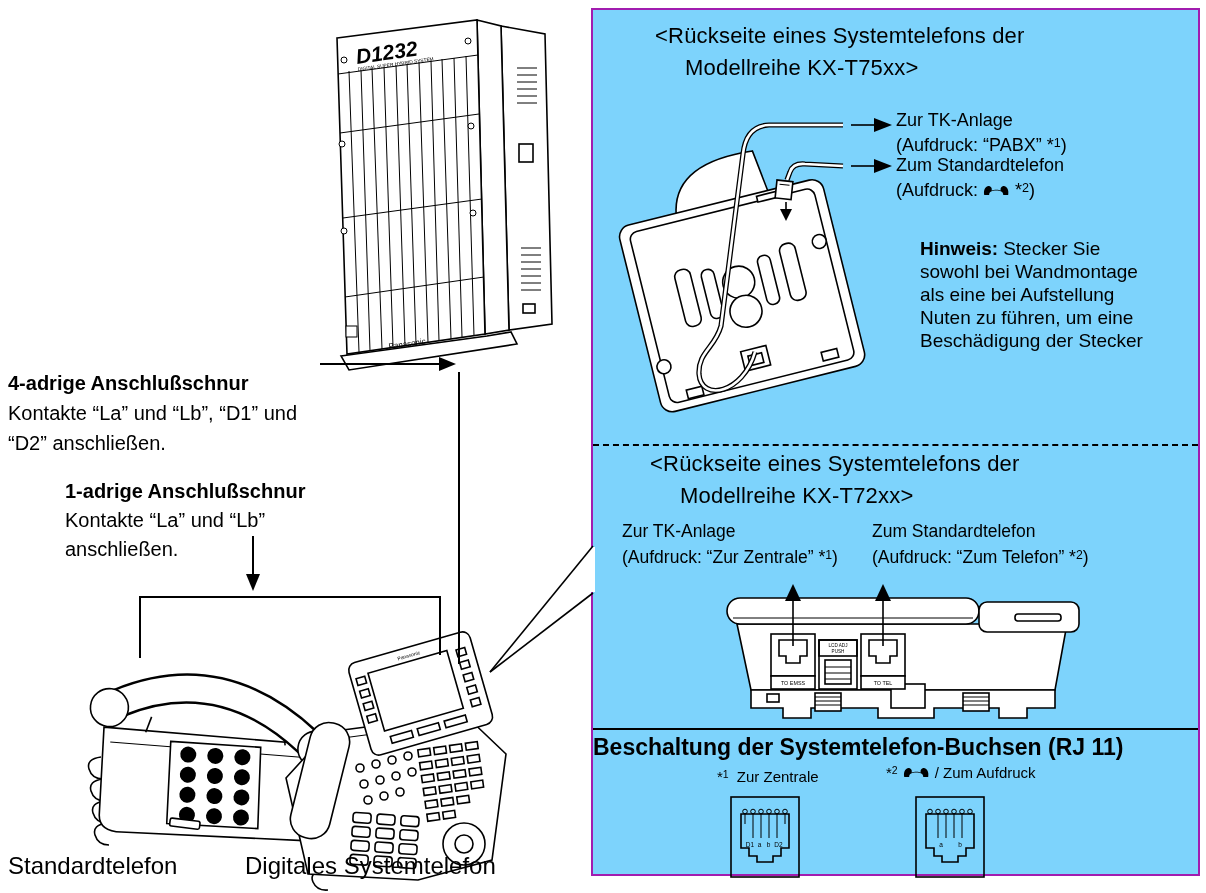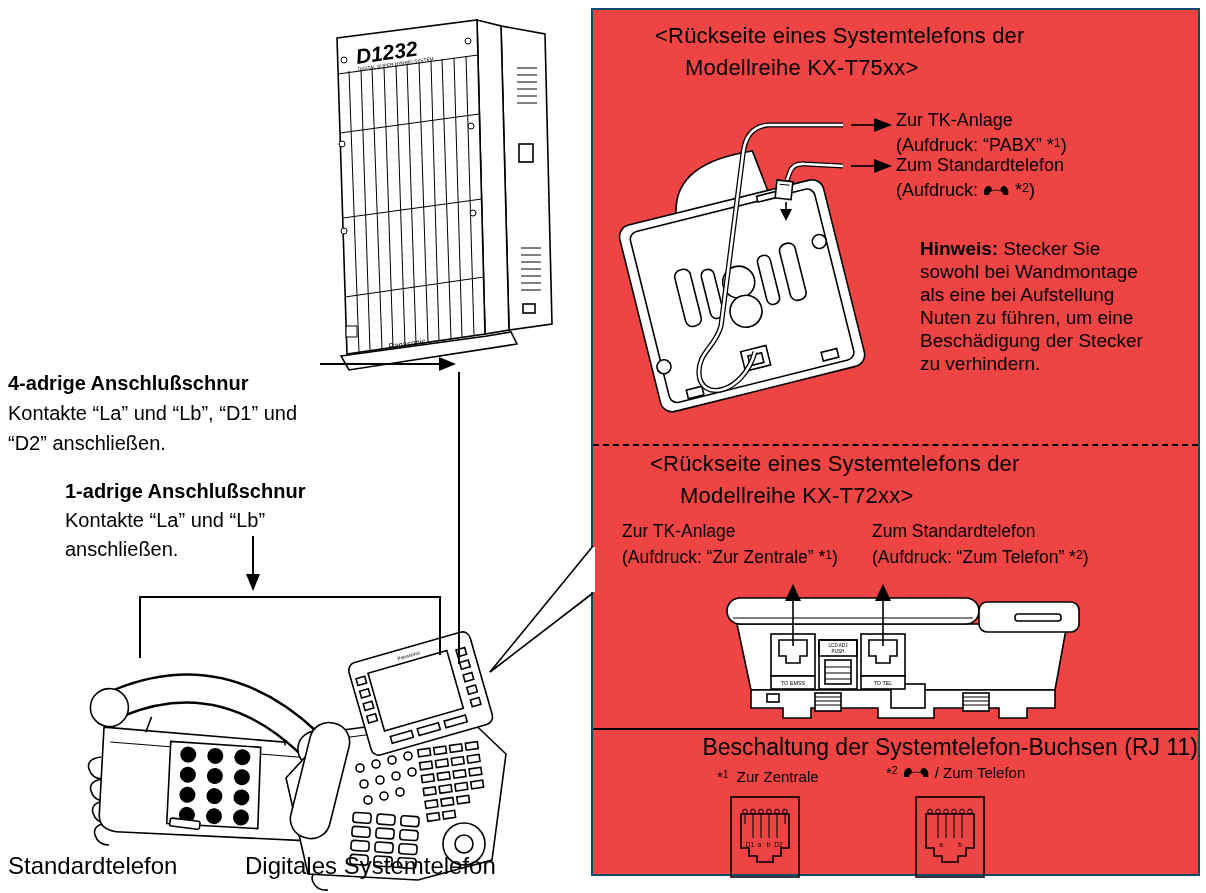--- a/index.html
+++ b/index.html
@@ -1,27 +1,27 @@
 <!DOCTYPE html>
 <html><head>
 <meta charset="utf-8">
 <style>
   *{box-sizing:border-box;margin:0;padding:0}
   body{background:#fff;font-family:"Liberation Sans","DejaVu Sans",sans-serif;color:#000}
   #canvas{position:relative;width:1206px;height:893px;background:#fff;overflow:hidden}
   .abs{position:absolute}
-  #panel{left:591px;top:8px;width:609px;height:868px;border:2px solid #0c4a6e;background:#ef4444}
+  #panel{left:591px;top:8px;width:609px;height:868px;border:2px solid #a21caf;background:#7dd3fc}
   .box-title{font-size:22px;white-space:nowrap;letter-spacing:.2px}
   .lbl{font-size:18px;line-height:23px;white-space:nowrap}
   .lbl-sm{font-size:17.5px;line-height:24px;white-space:nowrap}
   .note{font-size:19px;line-height:23px;white-space:nowrap}
   .note b{margin-right:5px}
   .divider-dashed{left:0;right:0;height:0;border-top:2px dashed #000}
   .divider-solid{left:0;right:0;height:0;border-top:2px solid #000}
-  .pin-heading{width:100%;text-align:right;font-size:23px;font-weight:normal;white-space:nowrap}
+  .pin-heading{width:100%;text-align:left;font-size:23px;font-weight:bold;white-space:nowrap}
   .pin-label{font-size:15px;white-space:nowrap}
   .fn{font-size:70%;vertical-align:4px}
   .cord{font-size:20px;line-height:30px;white-space:nowrap}
   .cord .t{font-weight:bold}
   .phone-label{font-size:24px;white-space:nowrap}
   .hand-icon{display:inline-block;vertical-align:-2px;margin:0 5px}
   svg{display:block;overflow:visible}
   .s{stroke:#000;fill:#fff;stroke-width:1.6}
   .sn{stroke:#000;fill:none;stroke-width:1.6}
   .thin{stroke:#000;fill:none;stroke-width:1}
@@ -100,21 +100,20 @@
             <path class="blk" d="M2,19 C0,9 6,3 11,5 C14,6 15,9 14,12 C18,10 26,10 29,12 C28,9 29,6 32,5 C37,3 43,9 41,19 L33,19 C33,14 28,12 21.5,12 C15,12 10,14 10,19 Z"></path>
           </svg><span>*</span><span class="fn">2</span><span>)</span></div>
     </div>
 
     <div class="abs note" style="left:327px;top:227px">
       <div><b>Hinweis:</b><span>Stecker Sie</span></div>
       <div>sowohl bei Wandmontage</div>
       <div>als eine bei Aufstellung</div>
       <div>Nuten zu führen, um eine</div>
       <div>Beschädigung der Stecker</div>
-      <div>zu verhindern.</div>
     </div>
 
     <div class="abs divider-dashed" style="top:434px"></div>
 
     <div class="abs box-title" style="left:57px;top:441px">&lt;Rückseite eines Systemtelefons der</div>
     <div class="abs box-title" style="left:87px;top:473px">Modellreihe KX-T72xx&gt;</div>
 
     <div class="abs lbl-sm" style="left:29px;top:509px">
       <div><span>Zur TK-Anlage</span></div>
       <div><span>(Aufdruck: “Zur Zentrale” </span><span>*</span><span class="fn">1</span><span>)</span></div>
@@ -175,21 +174,21 @@
 
     <div class="abs pin-heading" style="top:724px">Beschaltung der Systemtelefon-Buchsen (RJ 11)</div>
 
     <div class="abs pin-label" style="left:124px;top:758px">
       <span>*</span><span class="fn">1</span>
       <span style="margin-left:4px">Zur Zentrale</span>
     </div>
     <div class="abs pin-label" style="left:293px;top:754px">
       <span>*</span><span class="fn">2</span><svg class="hand-icon" width="27" height="16" viewBox="0 0 44 22">
           <path class="blk" d="M2,19 C0,9 6,3 11,5 C14,6 15,9 14,12 C18,10 26,10 29,12 C28,9 29,6 32,5 C37,3 43,9 41,19 L33,19 C33,14 28,12 21.5,12 C15,12 10,14 10,19 Z"></path>
-        </svg><span>/ Zum Telefon</span>
+        </svg><span>/ Zum Aufdruck</span>
     </div>
 
     <svg class="abs" style="left:137px;top:786px" width="70" height="82" viewBox="0 0 70 82">
       <rect class="sn" x="1" y="1" width="68" height="80"></rect>
       <path class="sn" d="M11,18 H59 V52 H51 V60 H43 V66 H27 V60 H19 V52 H11 Z" stroke-width="1.4"></path>
       <g class="thin">
         <circle cx="15" cy="15.5" r="2.3" fill="none"></circle>
           <circle cx="23" cy="15.5" r="2.3" fill="none"></circle>
         <circle cx="31" cy="15.5" r="2.3" fill="none"></circle>
           <circle cx="39" cy="15.5" r="2.3" fill="none"></circle>

